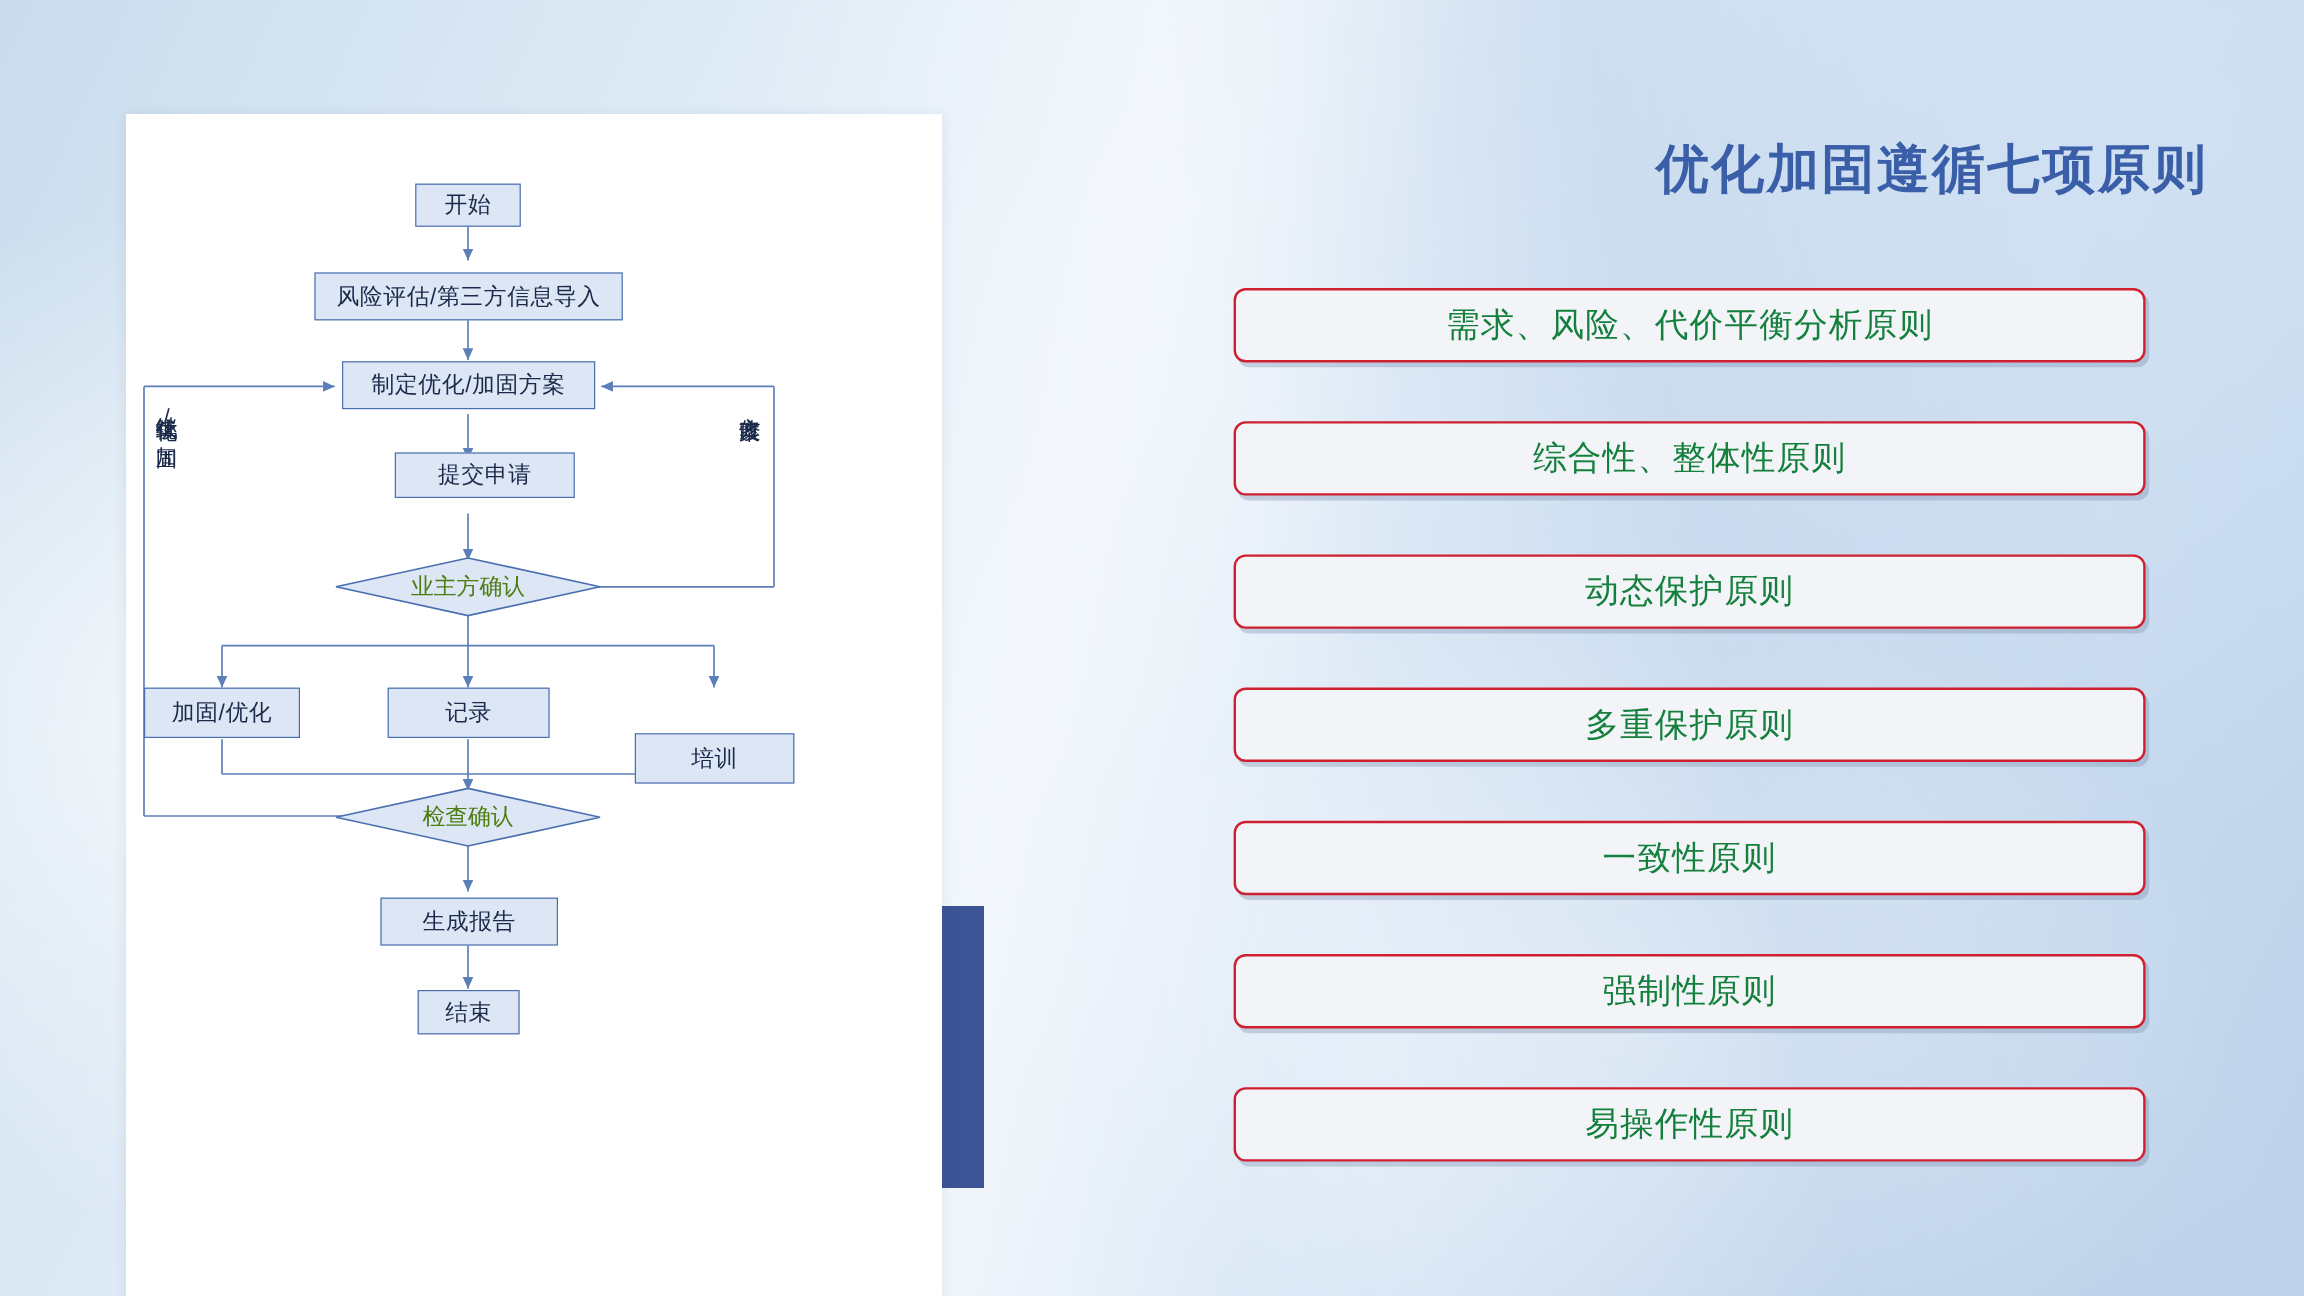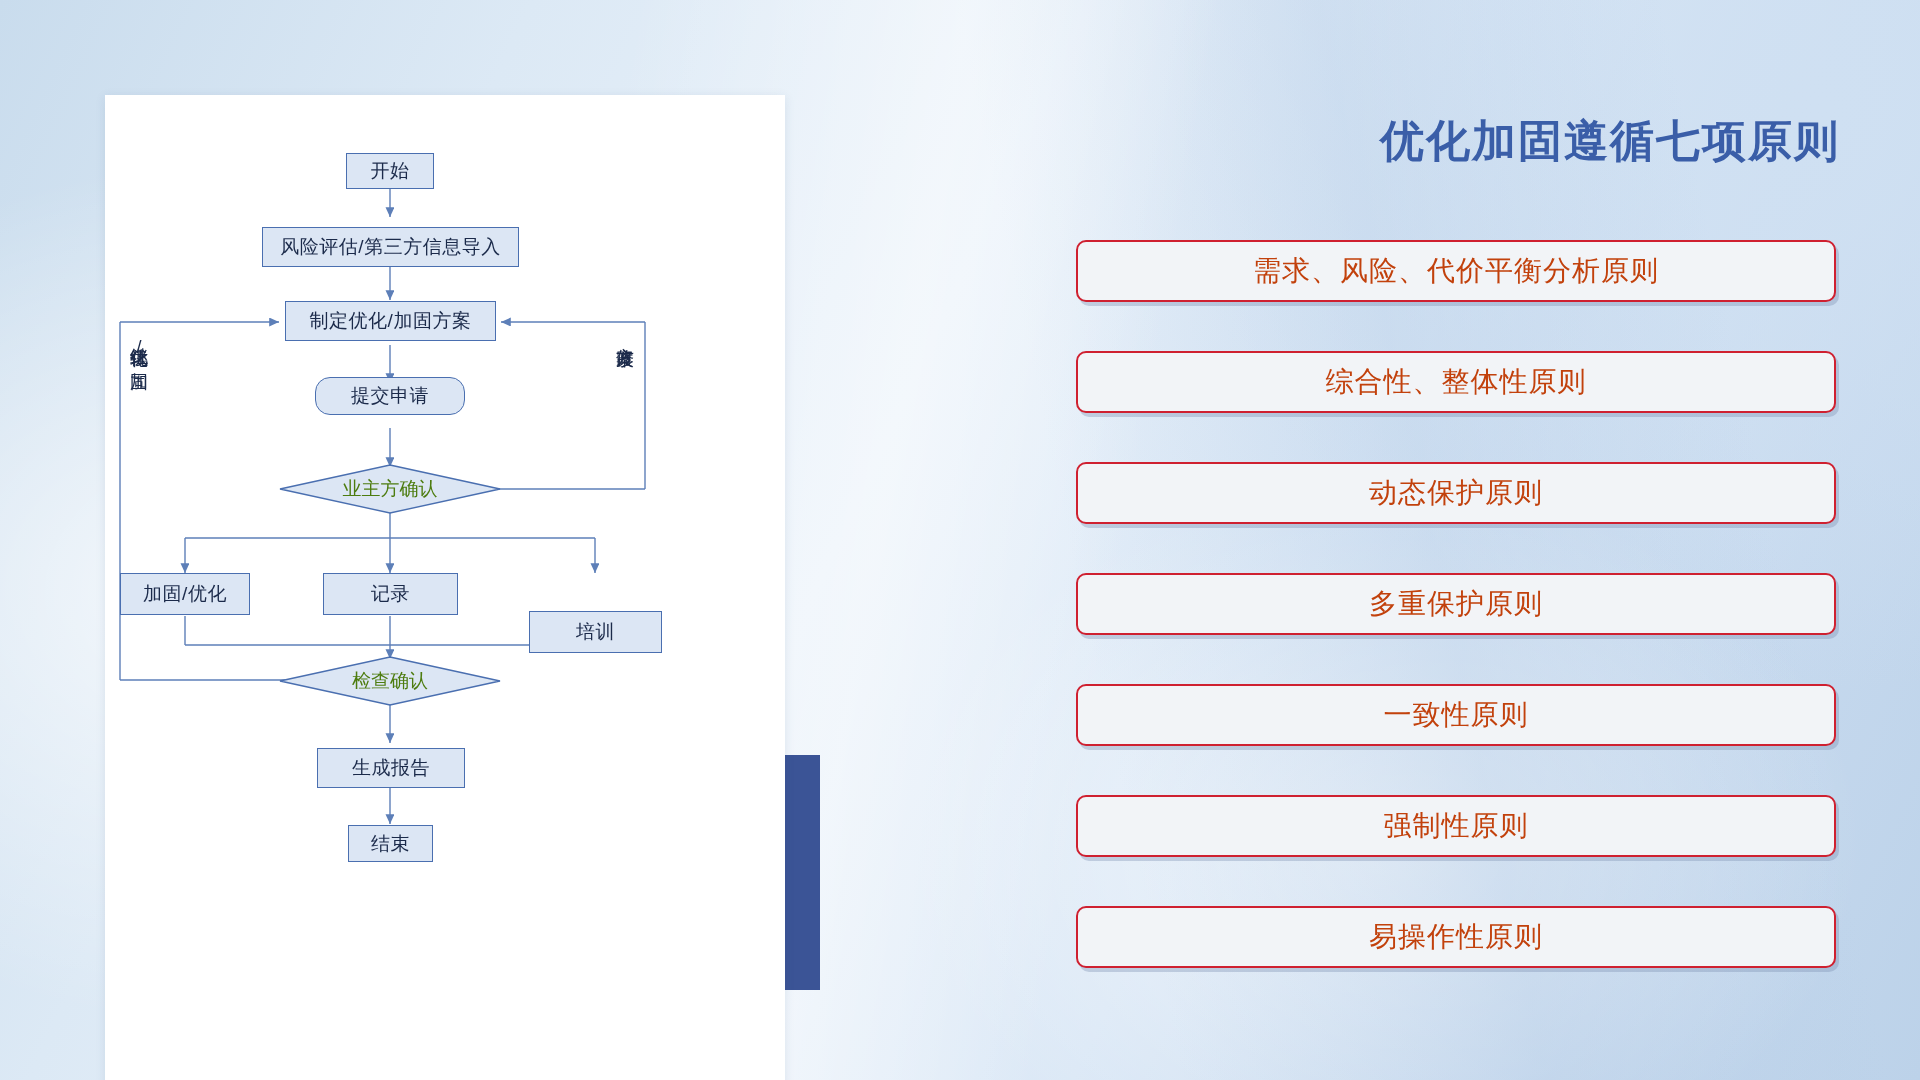--- a/index.html
+++ b/index.html
@@ -95,31 +95,31 @@
     top: 112px;
     width: 820px;
     text-align: right;
     font-size: 44px;
     font-weight: bold;
     color: #3a5ea8;
     letter-spacing: 2px;
   }
   .pill {
     position: absolute;
-    left: 1076px;
+    left: 1028px;
     width: 760px;
     height: 62px;
     box-sizing: border-box;
     background: #f2f4f7;
     border: 2px solid #cf2030;
     border-radius: 10px;
     display: flex;
     align-items: center;
     justify-content: center;
-    color: #c2410c;
+    color: #15803d;
     font-size: 28px;
     letter-spacing: 1px;
     box-shadow: 3px 4px 0 rgba(120,140,175,0.35);
   }
 </style>
 </head>
 <body>
 
 <div id="slide">
 
@@ -180,21 +180,21 @@
       </div>
 
       <div class="node" style="left:157px; top:132px; width:257px; height:40px;">
         <span>风险评估/第三方信息导入</span>
       </div>
 
       <div class="node" style="left:180px; top:206px; width:211px; height:40px;">
         <span>制定优化/加固方案</span>
       </div>
 
-      <div class="node" style="left:210px; top:282px; width:150px; height:38px;border-radius:15px;">
+      <div class="node" style="left:224px; top:282px; width:150px; height:38px;">
         <span>提交申请</span>
       </div>
 
       <div class="diamond-label" style="left:215px; top:380px; width:140px; height:28px;">
         <span>业主方确认</span>
       </div>
 
       <div class="node" style="left:15px; top:478px; width:130px; height:42px;">
         <span>加固/优化</span>
       </div>

